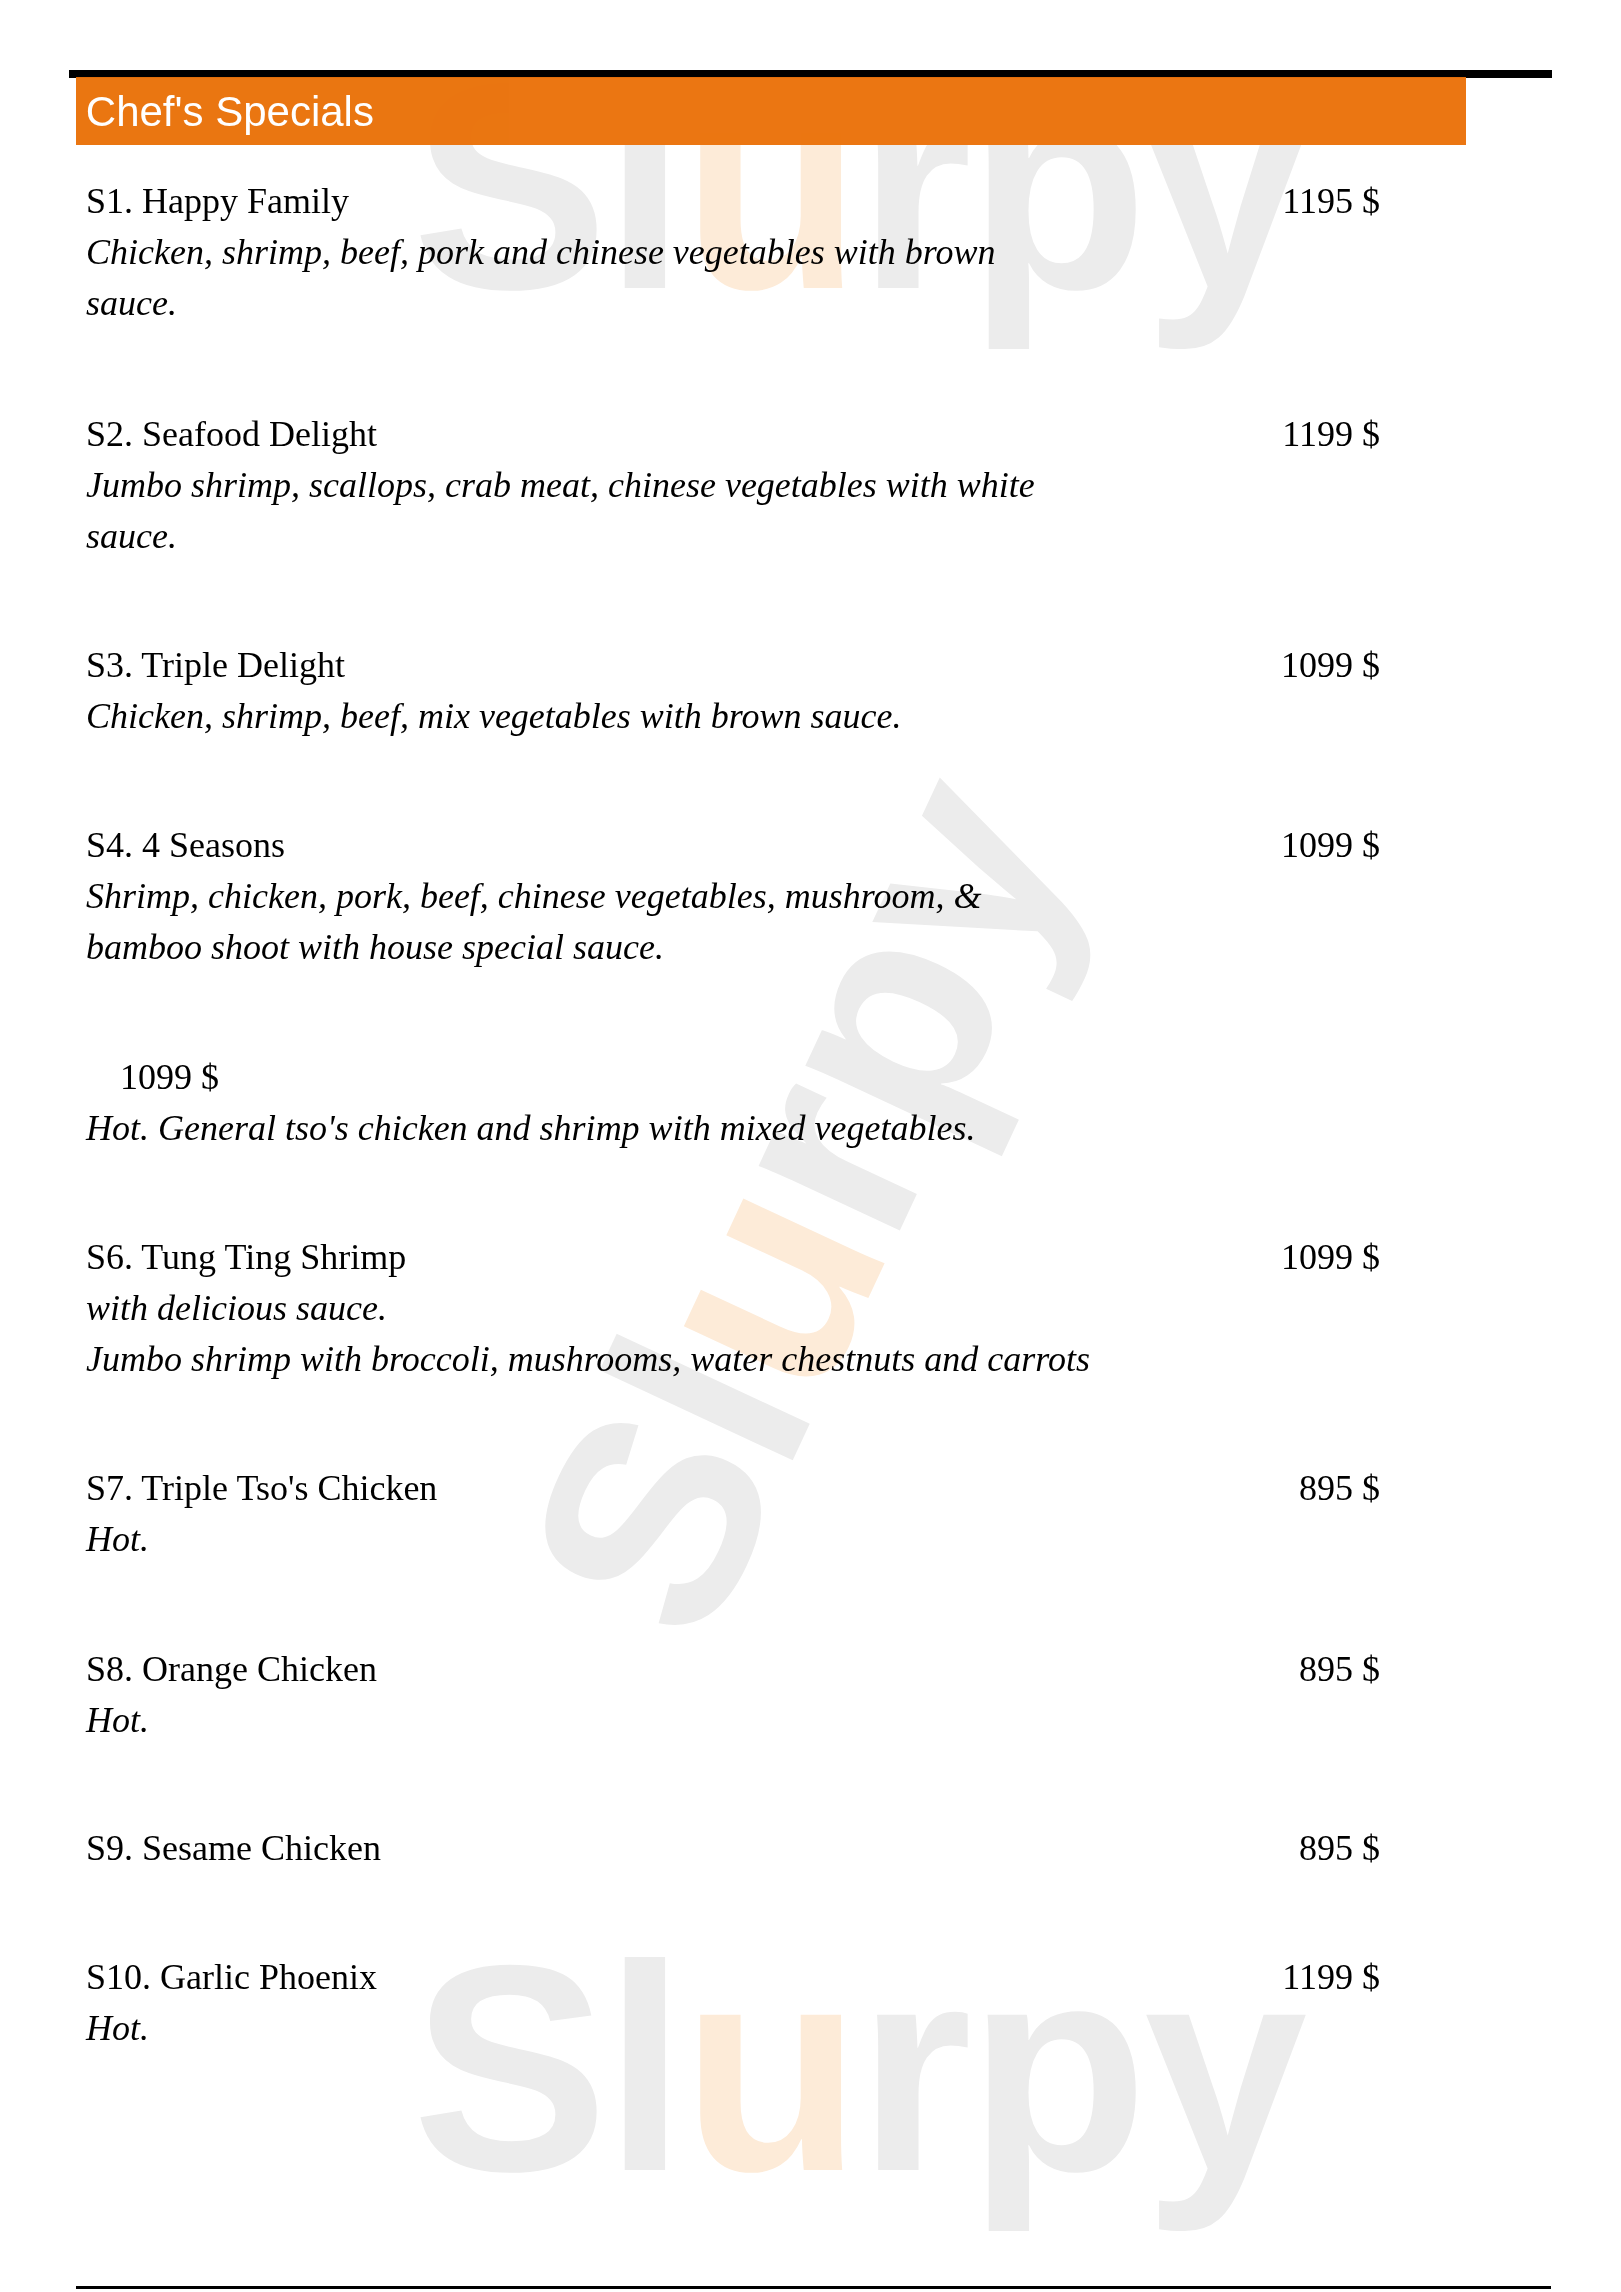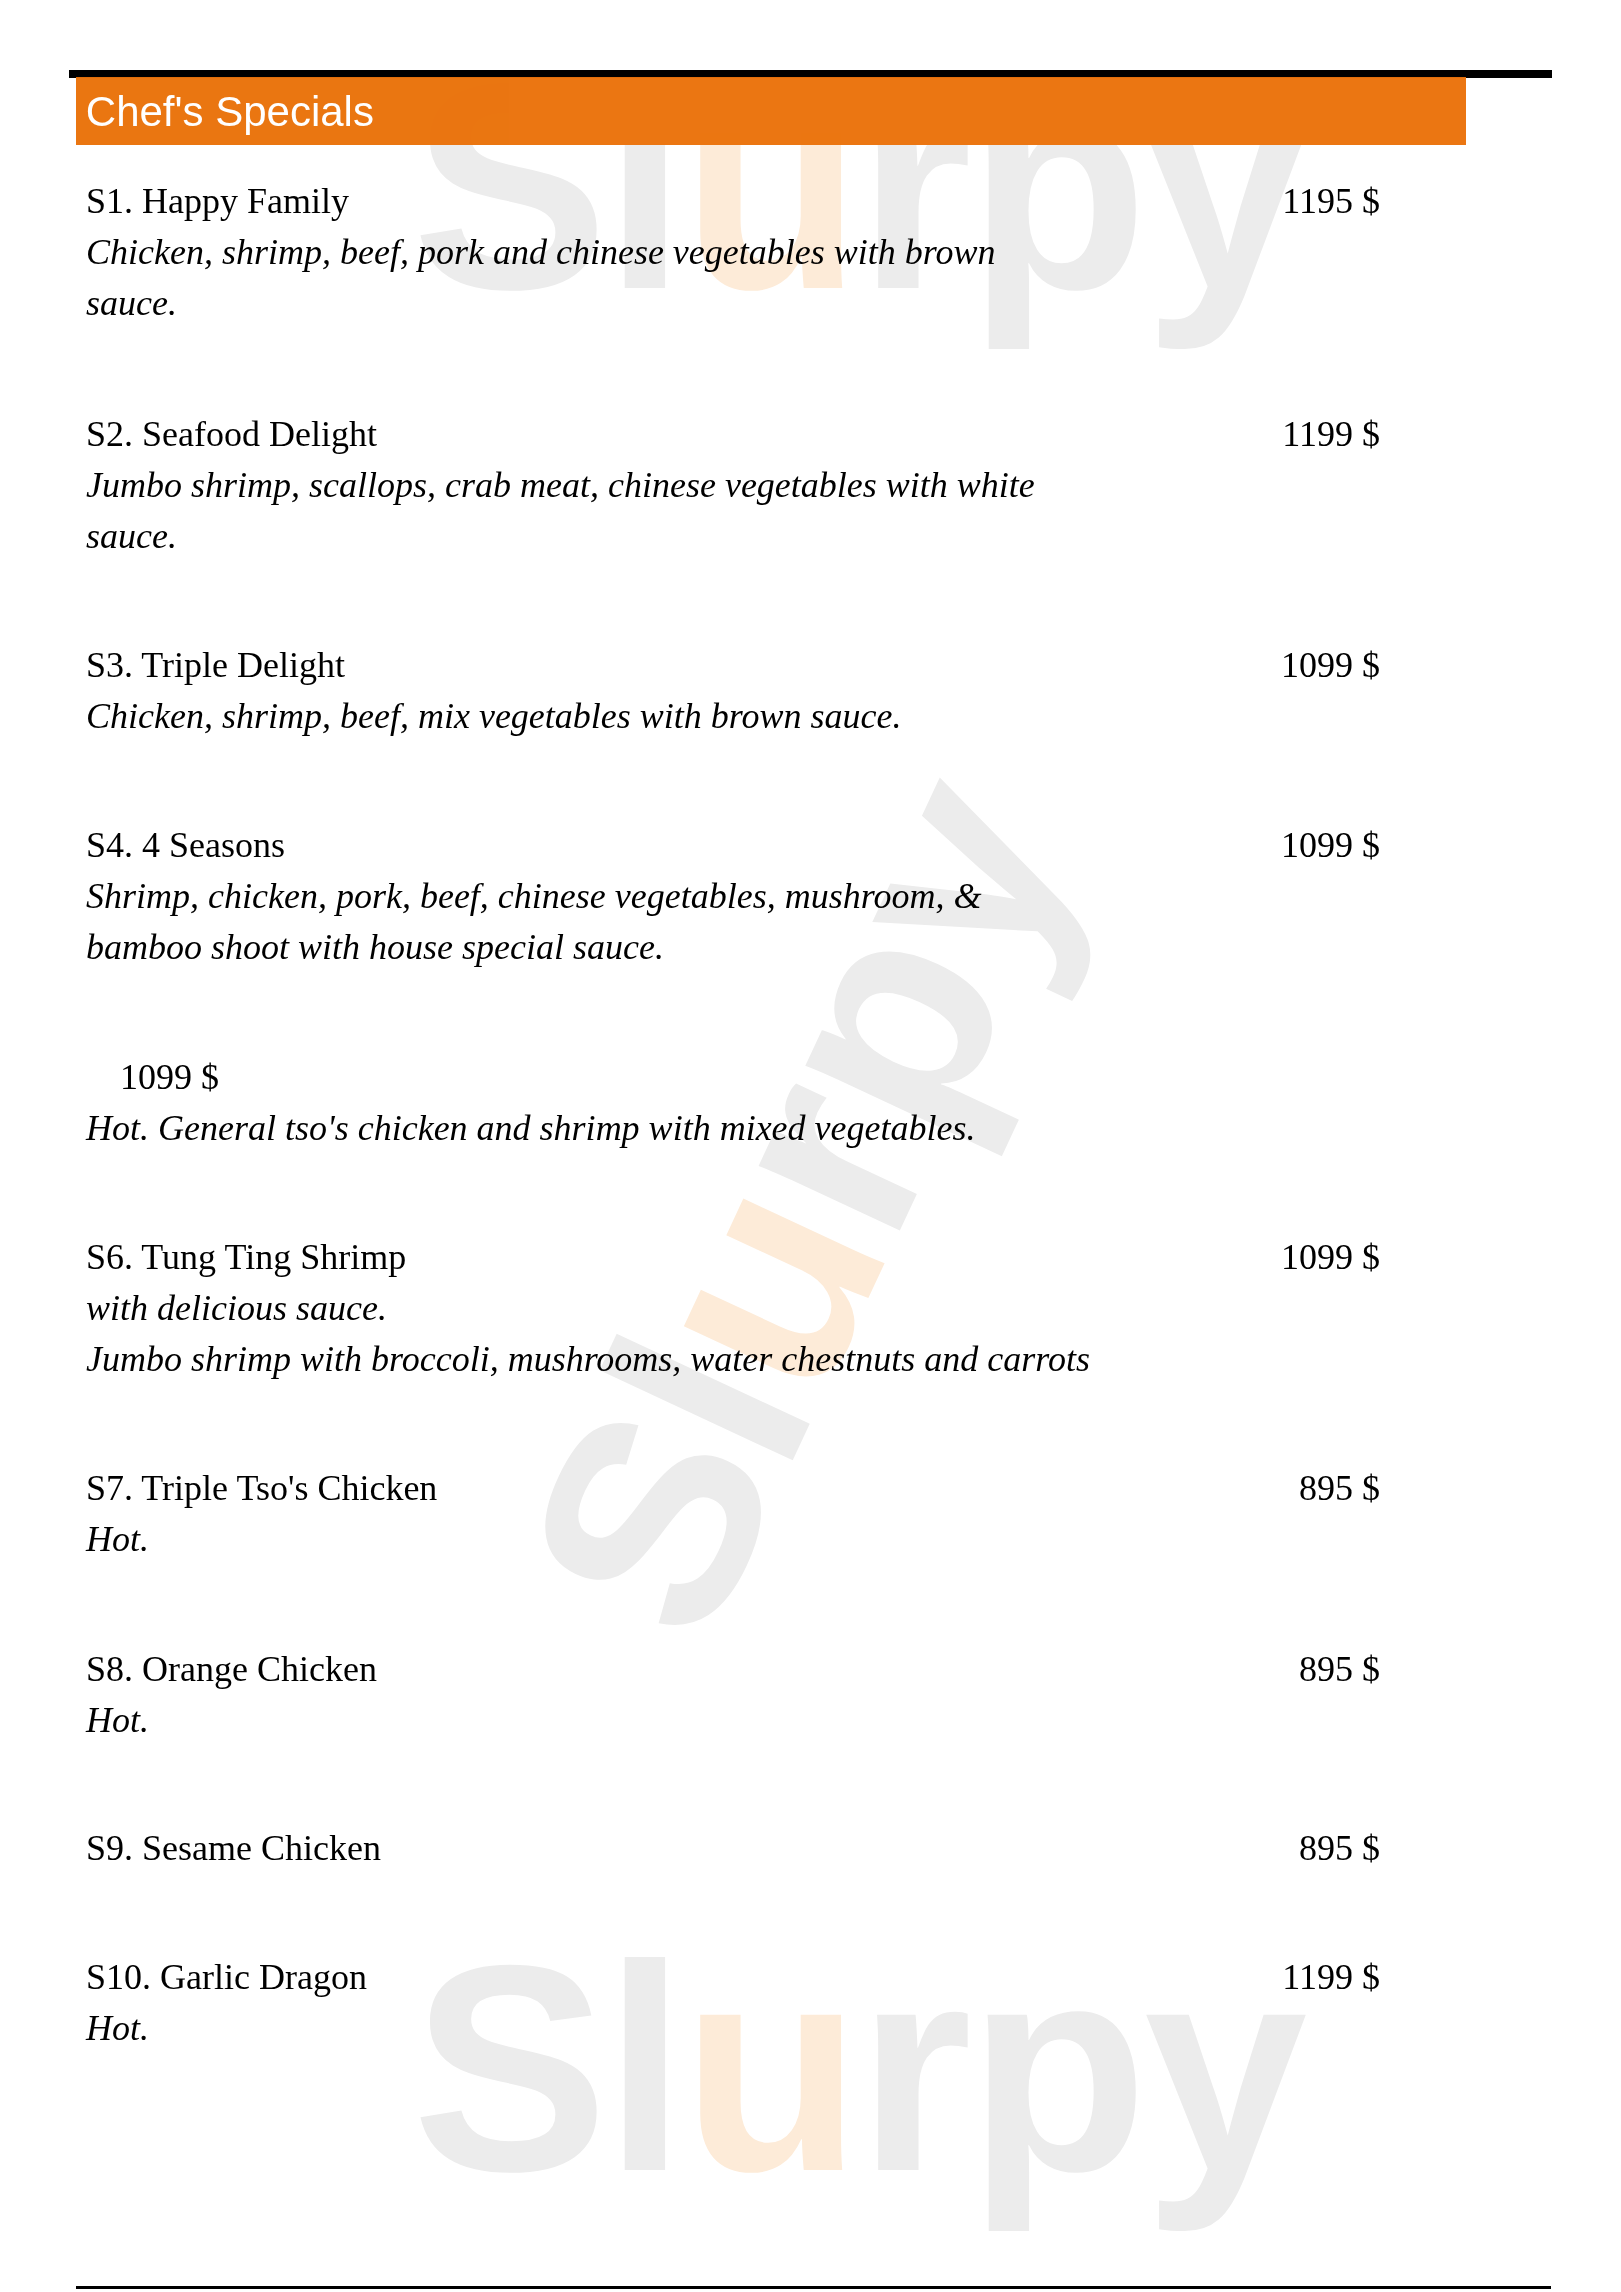--- a/index.html
+++ b/index.html
@@ -100,20 +100,20 @@
 
 <div class="item" style="top:1823px">
   <div class="item-row">
       <span class="item-name">S9. Sesame Chicken</span>
       <span class="item-price">895 $</span>
     </div>
 </div>
 
 <div class="item" style="top:1952px">
   <div class="item-row">
-      <span class="item-name">S10. Garlic Dragon</span>
+      <span class="item-name">S10. Garlic Phoenix</span>
       <span class="item-price">1199 $</span>
     </div>
   <span class="desc-line">Hot.</span>
 </div>
 
 <div class="bottom-rule"></div>
 
 
 </body></html>

